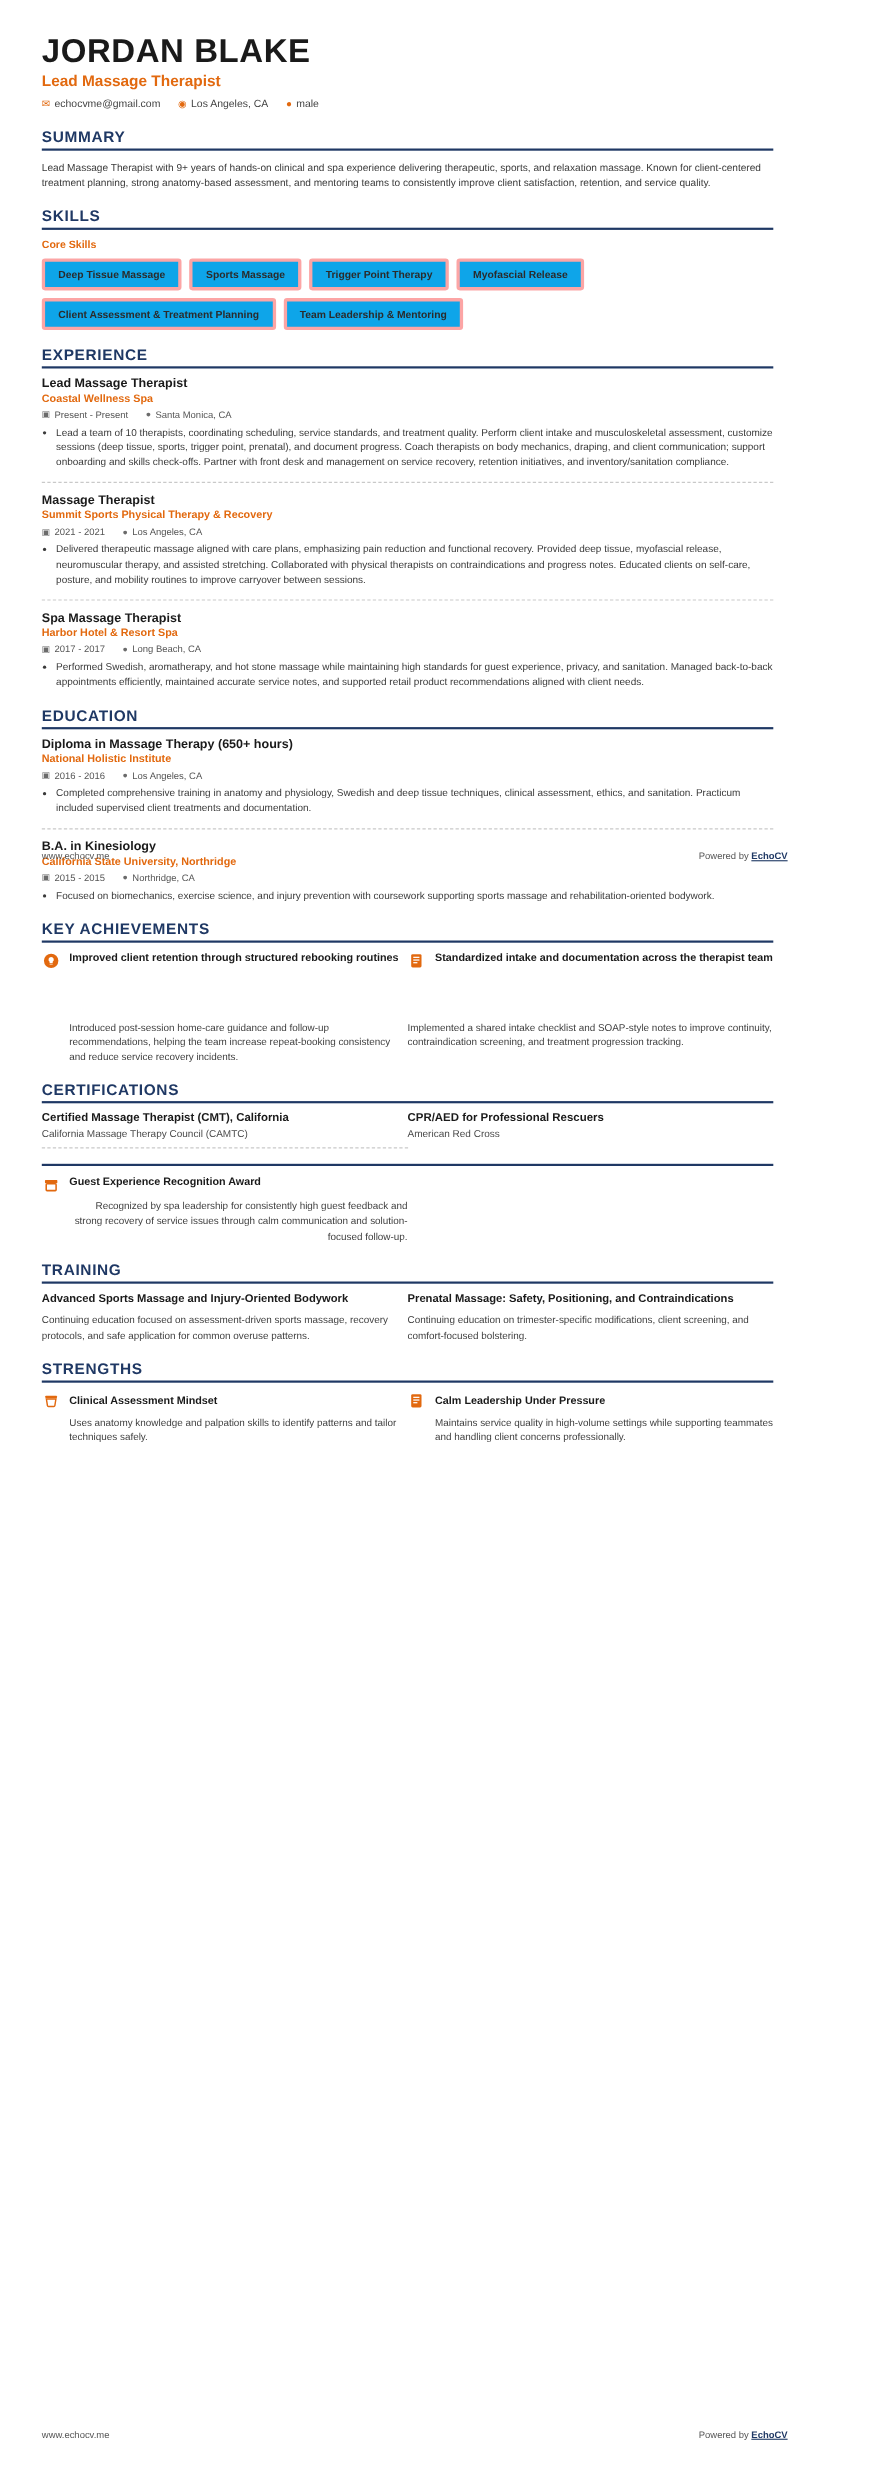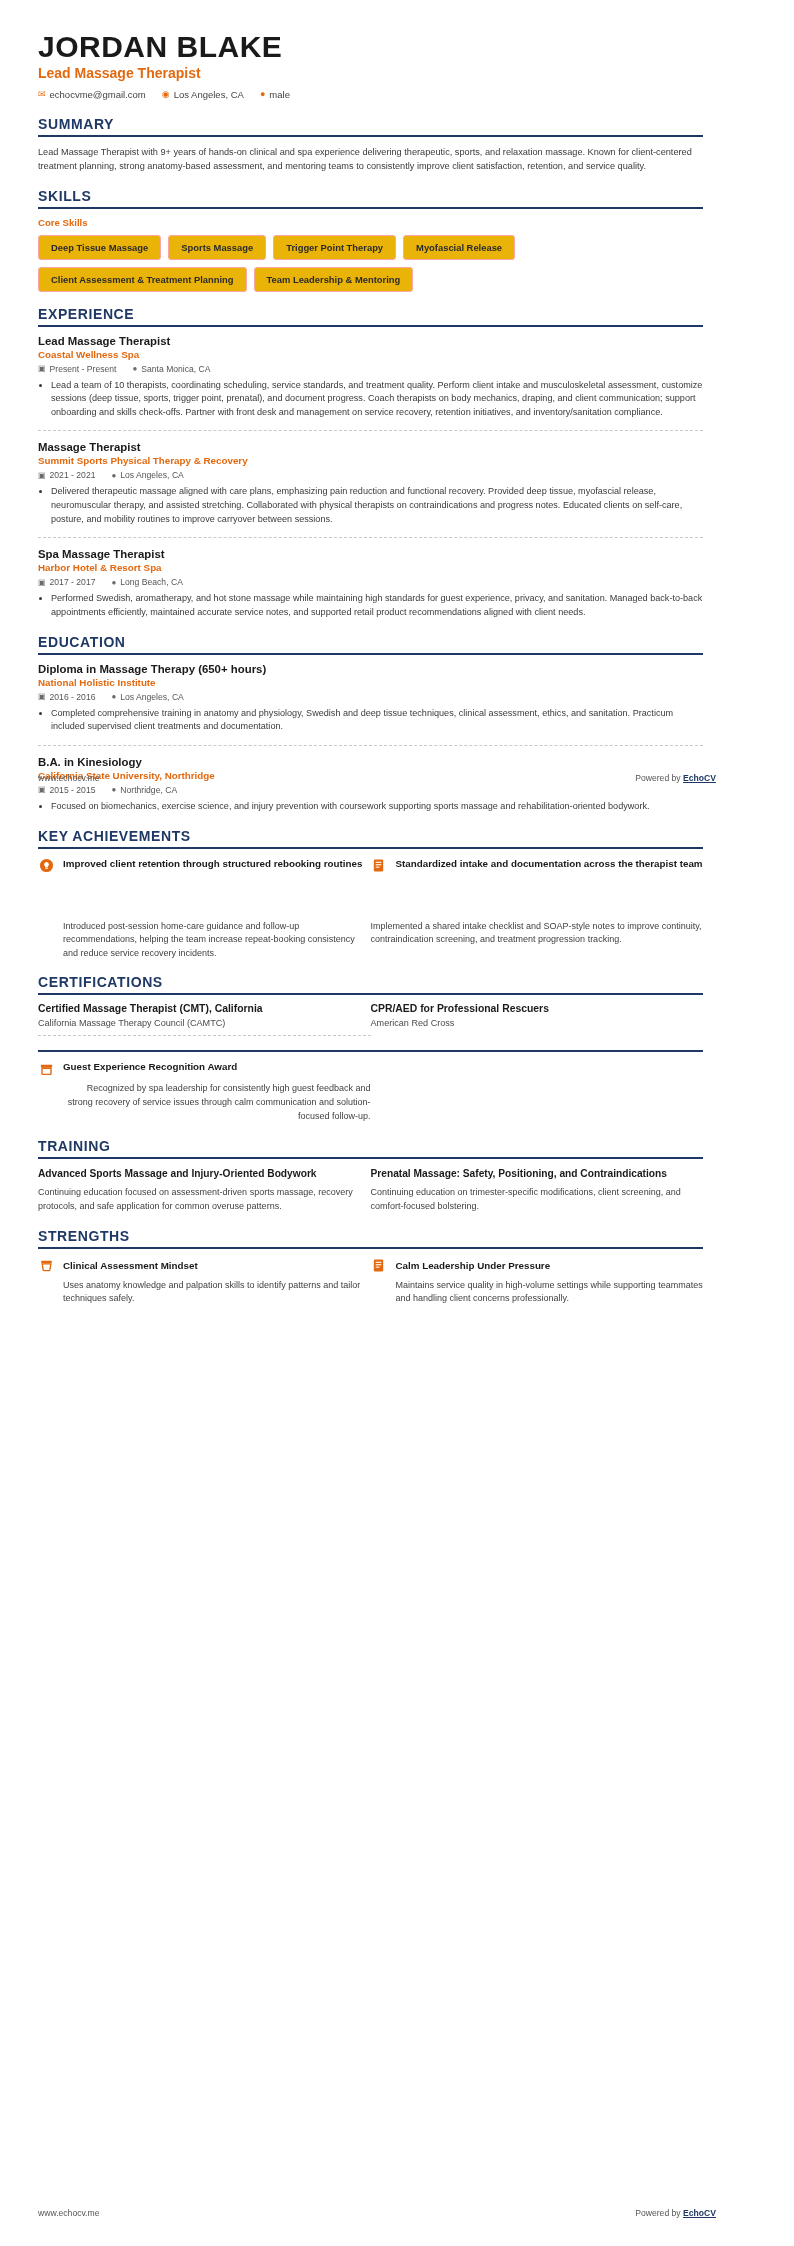--- a/index.html
+++ b/index.html
@@ -67,27 +67,27 @@
 
   
   .skills-sub {
     font-size: 9.6px;
     font-weight: bold;
     color: #e2690f;
     margin-bottom: 7px;
   }
   .chip-row { display: flex; flex-wrap: wrap; gap: 7px; margin-bottom: 7px; }
   .chip {
-    border: 1px solid #fca5a5;
+    border: 3px solid #fca5a5;
     border-radius: 3px;
     padding: 6px 12px;
     font-size: 9.4px;
     font-weight: bold;
     color: #2b2b2b;
-    background: #eab308;
+    background: #0ea5e9;
     white-space: nowrap;
   }
 
   
   .entry { margin-bottom: 11px; }
   .entry-sep {
     border-bottom: 1px dashed #c9c9c9;
     margin: 9px 0 10px 0;
   }
   .entry-role {

